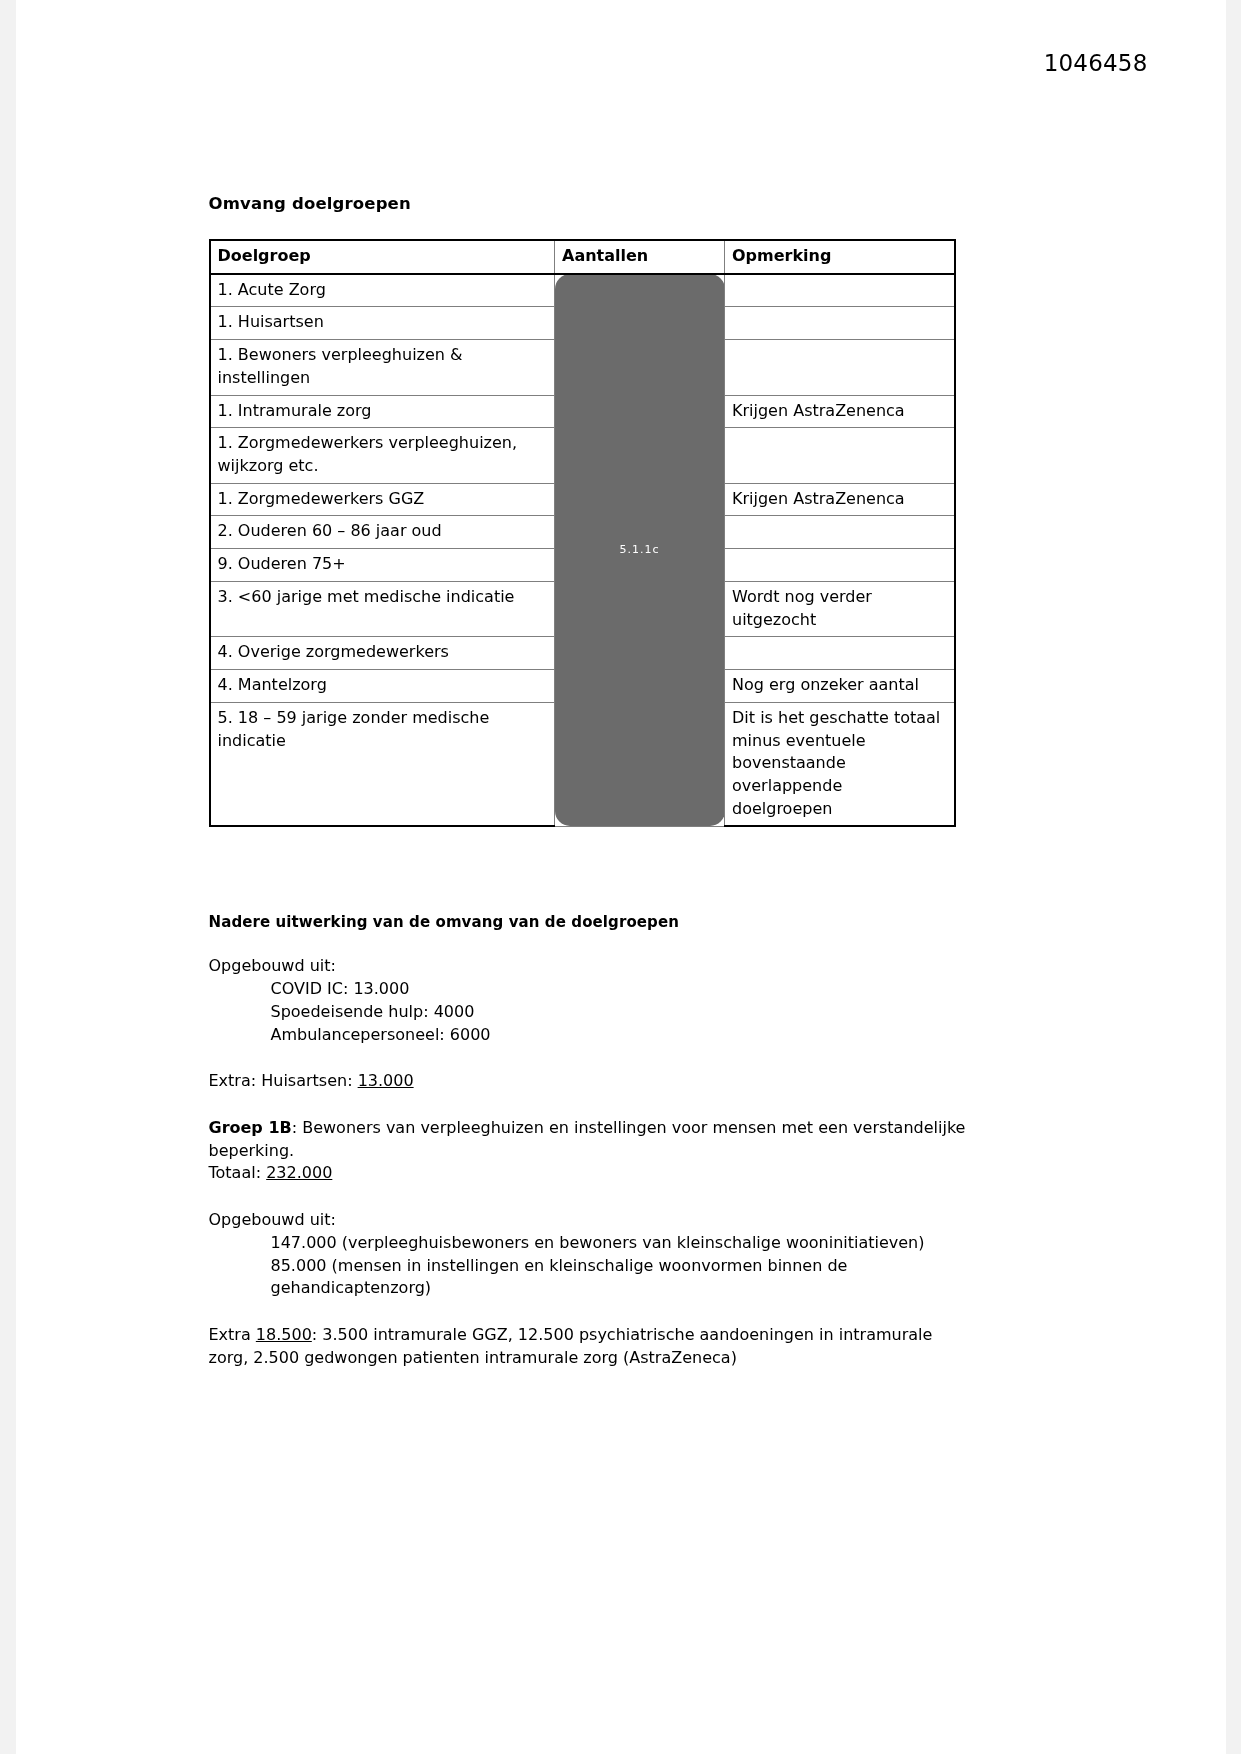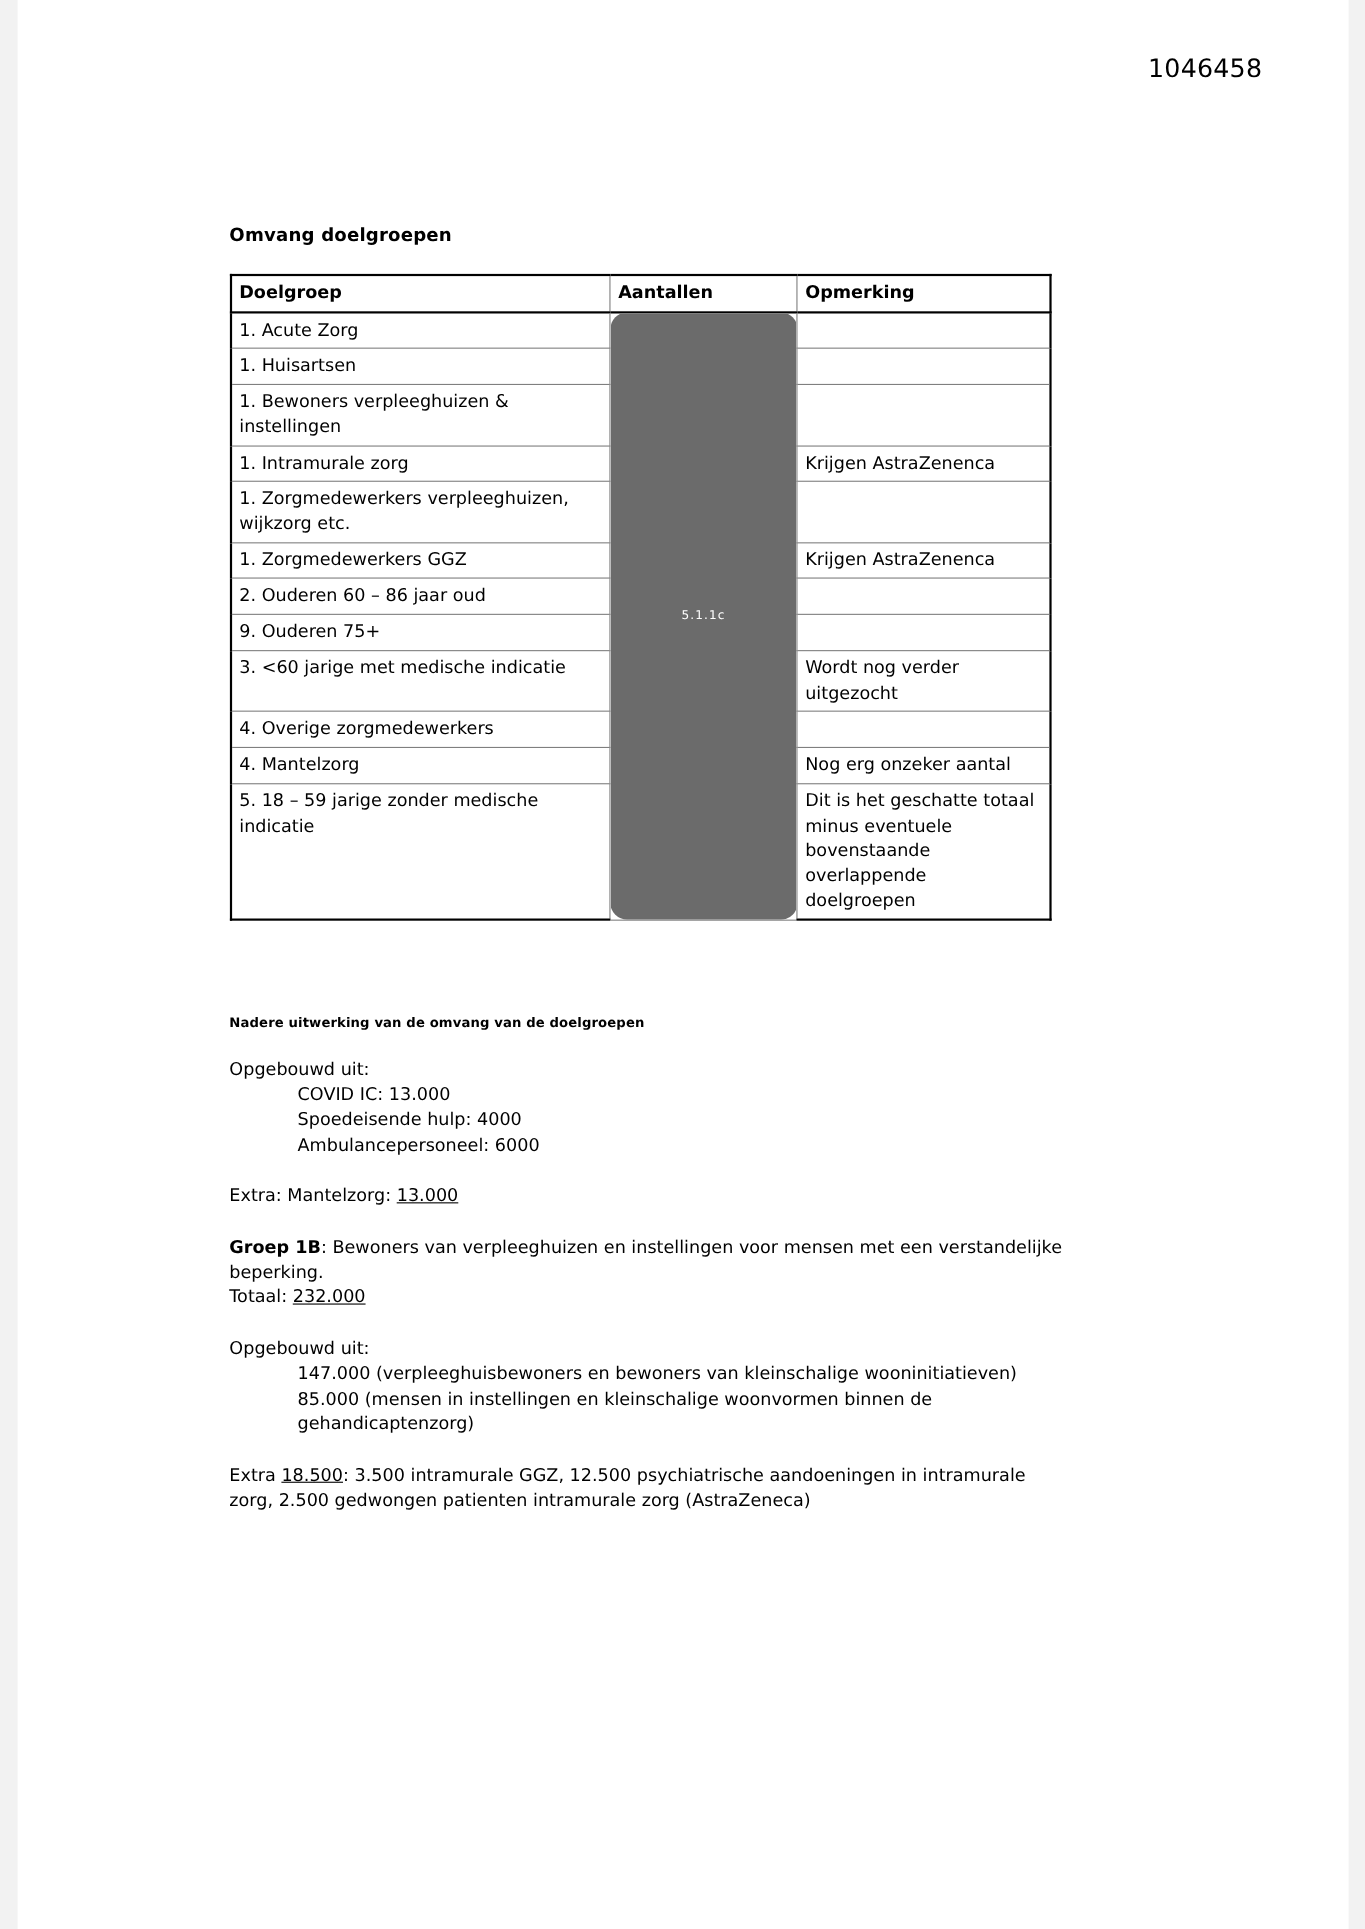--- a/index.html
+++ b/index.html
@@ -27,21 +27,21 @@
     right: 78px;
     font-size: 23px;
     letter-spacing: 0.2px;
     color: #000;
   }
 
   
   .content {
     position: absolute;
     left: 193px;
-    top: 204px;
+    top: 194px;
     width: 880px;
   }
 
   h2.section-title {
     font-size: 16.5px;
     font-weight: bold;
     margin: 0 0 26px 0;
     letter-spacing: 0.15px;
   }
 
@@ -89,21 +89,21 @@
   .redact-label {
     color: #ffffff;
     font-size: 11px;
     text-align: center;
     letter-spacing: 1px;
     display: block;
   }
 
   
   h2.section-title-2 {
-    font-size: 12px;
+    font-size: 15px;
     font-weight: bold;
     margin: 86px 0 16px 0;
     letter-spacing: 0.1px;
   }
   p.para {
     font-size: 16px;
     line-height: 1.42;
     margin: 24px 0 0 0;
     max-width: 760px;
   }
@@ -197,21 +197,21 @@
 
 
     <p class="para">
       <span>Opgebouwd uit:</span><br>
       <span class="indent">COVID IC: 13.000</span>
       <span class="indent">Spoedeisende hulp: 4000</span>
       <span class="indent">Ambulancepersoneel: 6000</span>
     </p>
 
     <p class="para">
-      <span>Extra: Mantelzorg: </span><span class="u">13.000</span>
+      <span>Extra: Huisartsen: </span><span class="u">13.000</span>
     </p>
 
     <p class="para">
       <span class="b">Groep 1B</span><span>: Bewoners van verpleeghuizen en instellingen voor mensen met een verstandelijke beperking.</span><br>
       <span>Totaal: </span><span class="u">232.000</span>
     </p>
 
     <p class="para">
       <span>Opgebouwd uit:</span><br>
       <span class="indent">147.000 (verpleeghuisbewoners en bewoners van kleinschalige wooninitiatieven)</span>

